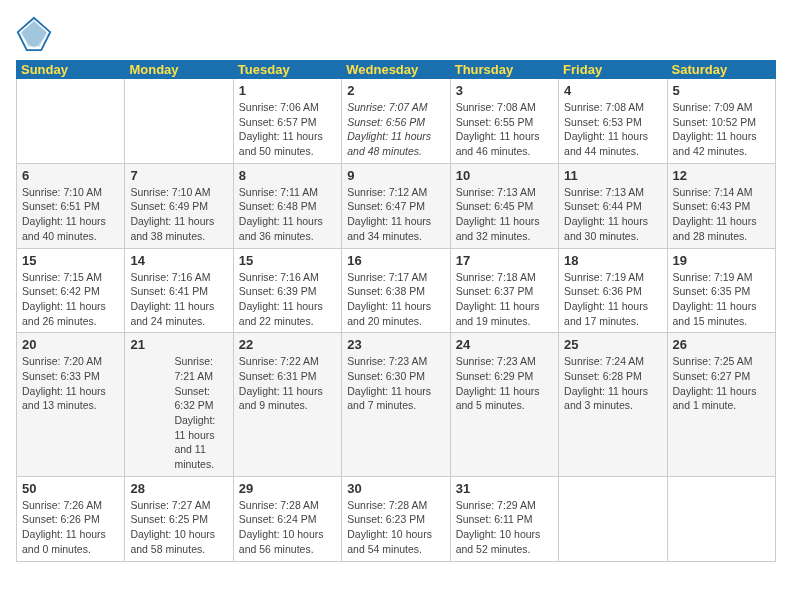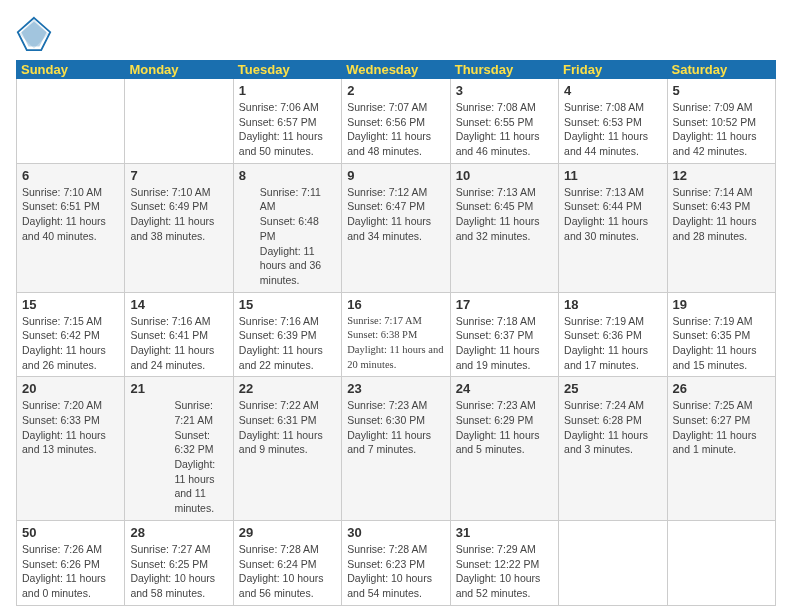--- a/index.html
+++ b/index.html
@@ -134,21 +134,21 @@
         <td class="empty-cell"></td>
         <td class="empty-cell"></td>
         <td>
           <span class="day-num">1</span>
           <div class="day-detail" style="white-space: pre-line;">Sunrise: 7:06 AM
 Sunset: 6:57 PM
 Daylight: 11 hours and 50 minutes.</div>
         </td>
         <td>
           <span class="day-num">2</span>
-          <div class="day-detail" style="white-space: pre-line;">Sunrise: 7:07 AM
+          <div class="day-detail" style="white-space: pre-line; font-style: italic;">Sunrise: 7:07 AM
 Sunset: 6:56 PM
 Daylight: 11 hours and 48 minutes.</div>
         </td>
         <td>
           <span class="day-num">3</span>
           <div class="day-detail" style="white-space: pre-line;">Sunrise: 7:08 AM
 Sunset: 6:55 PM
 Daylight: 11 hours and 46 minutes.</div>
         </td>
         <td>
@@ -172,21 +172,21 @@
 Daylight: 11 hours and 40 minutes.</div>
         </td>
         <td>
           <span class="day-num">7</span>
           <div class="day-detail" style="white-space: pre-line;">Sunrise: 7:10 AM
 Sunset: 6:49 PM
 Daylight: 11 hours and 38 minutes.</div>
         </td>
         <td>
           <span class="day-num">8</span>
-          <div class="day-detail" style="white-space: pre-line; margin-left: 21px;">Sunrise: 7:11 AM
+          <div class="day-detail" style="white-space: pre-line;">Sunrise: 7:11 AM
 Sunset: 6:48 PM
 Daylight: 11 hours and 36 minutes.</div>
         </td>
         <td>
           <span class="day-num">9</span>
           <div class="day-detail" style="white-space: pre-line;">Sunrise: 7:12 AM
 Sunset: 6:47 PM
 Daylight: 11 hours and 34 minutes.</div>
         </td>
         <td>
@@ -222,21 +222,21 @@
 Daylight: 11 hours and 24 minutes.</div>
         </td>
         <td>
           <span class="day-num">15</span>
           <div class="day-detail" style="white-space: pre-line;">Sunrise: 7:16 AM
 Sunset: 6:39 PM
 Daylight: 11 hours and 22 minutes.</div>
         </td>
         <td>
           <span class="day-num">16</span>
-          <div class="day-detail" style="white-space: pre-line; font-family: Liberation Serif, serif;">Sunrise: 7:17 AM
+          <div class="day-detail" style="white-space: pre-line;">Sunrise: 7:17 AM
 Sunset: 6:38 PM
 Daylight: 11 hours and 20 minutes.</div>
         </td>
         <td>
           <span class="day-num">17</span>
           <div class="day-detail" style="white-space: pre-line;">Sunrise: 7:18 AM
 Sunset: 6:37 PM
 Daylight: 11 hours and 19 minutes.</div>
         </td>
         <td>
@@ -317,20 +317,20 @@
         </td>
         <td>
           <span class="day-num">30</span>
           <div class="day-detail" style="white-space: pre-line;">Sunrise: 7:28 AM
 Sunset: 6:23 PM
 Daylight: 10 hours and 54 minutes.</div>
         </td>
         <td>
           <span class="day-num">31</span>
           <div class="day-detail" style="white-space: pre-line;">Sunrise: 7:29 AM
-Sunset: 12:22 PM
+Sunset: 6:11 PM
 Daylight: 10 hours and 52 minutes.</div>
         </td>
         <td class="empty-cell"></td>
         <td class="empty-cell"></td>
       </tr>
     </tbody>
 </table>
 
 </body></html>

